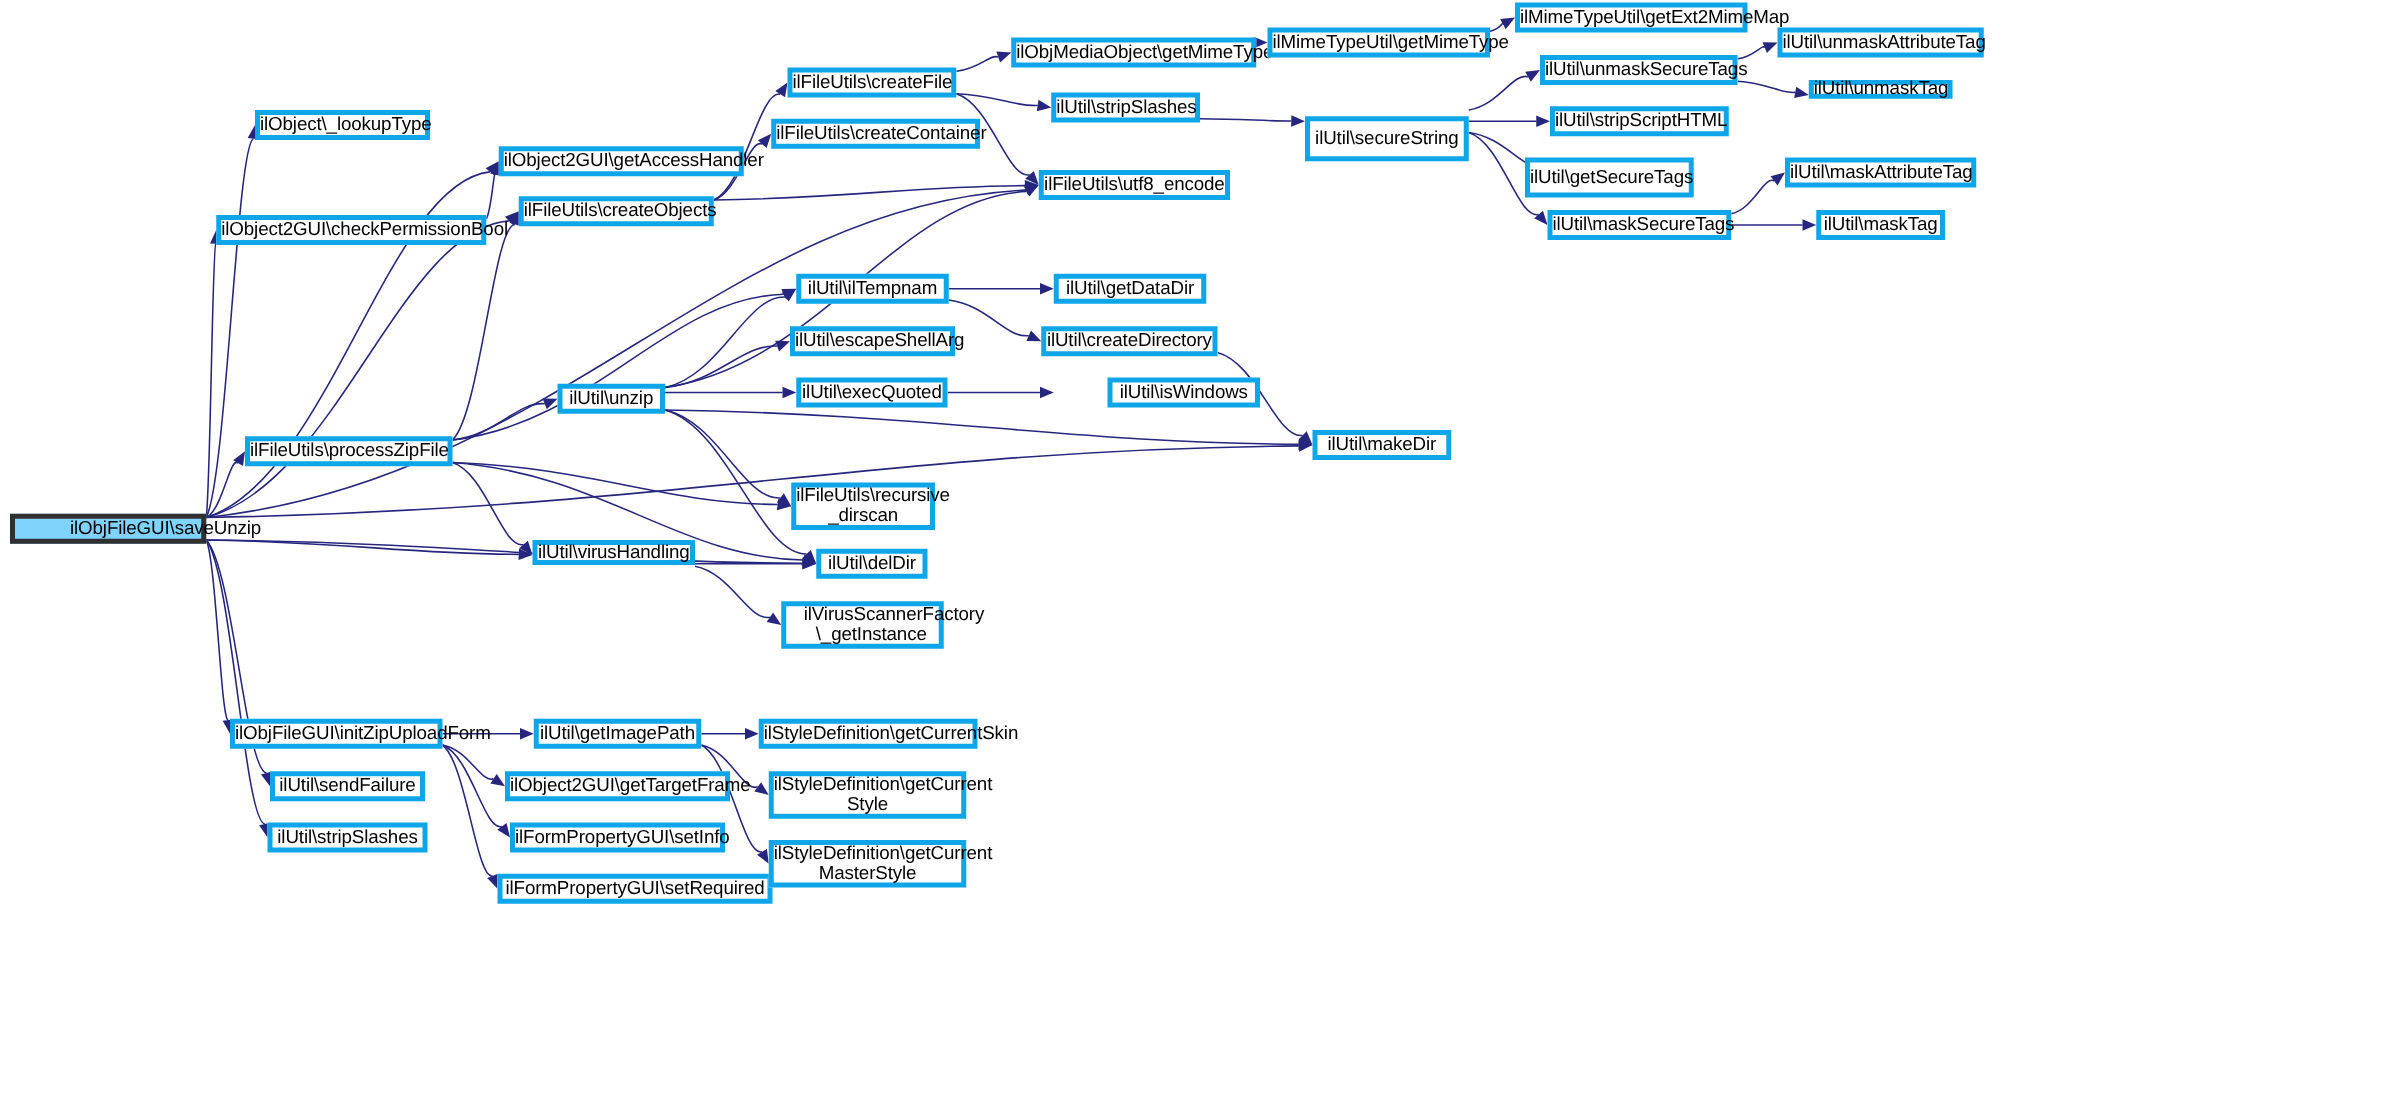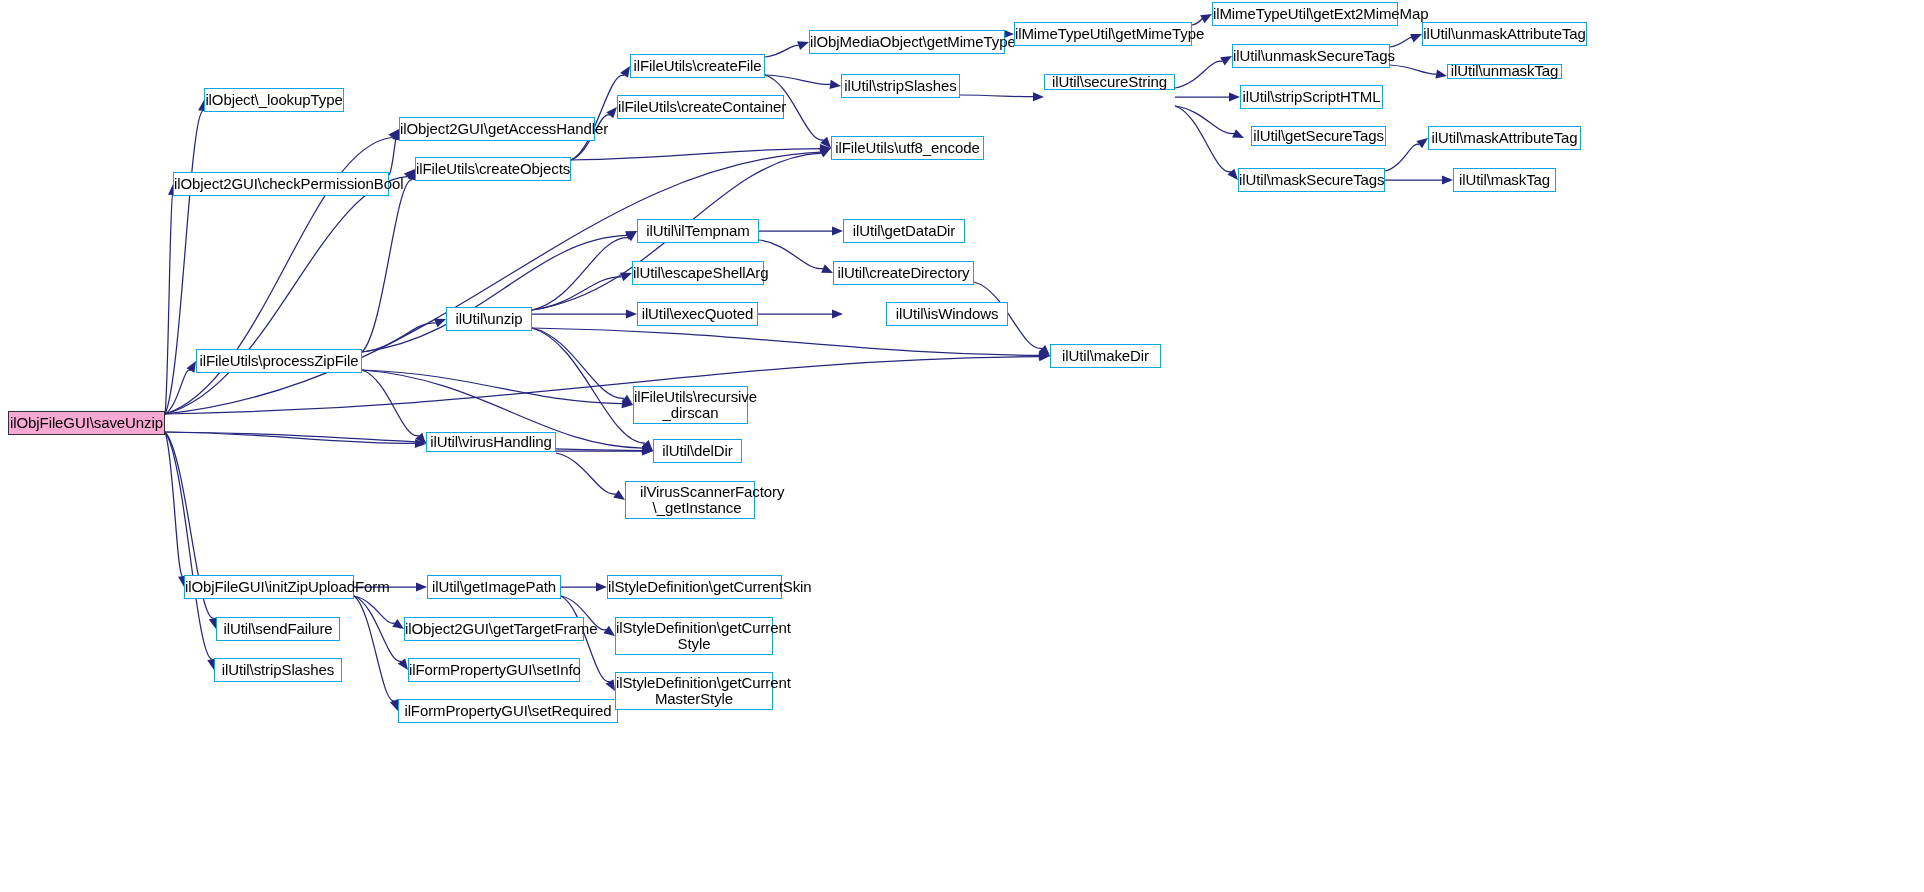--- a/index.html
+++ b/index.html
@@ -19,36 +19,37 @@
     position: absolute;
     left: 0;
     top: 0;
     width: 1924px;
     height: 892px;
     pointer-events: none;
   }
   .node {
     position: absolute;
     box-sizing: border-box;
-    border: 1px solid #0ea5e9;
+    border: 4px solid #0ea5e9;
     background: #ffffff;
     color: #000000;
     font-size: 15px;
     line-height: 1.08;
     display: flex;
     align-items: center;
     justify-content: center;
     text-align: center;
     white-space: pre-line;
     letter-spacing: -0.1px;
     z-index: 5;
   }
   .node.root {
-    background: #f9a8d4;
+    background: #7dd3fc;
     border-color: #303030;
+    padding-left: 44px;
   }
   .node .lbl {
     display: block;
     width: 100%;
     padding: 0 3px;
   }
 </style>
 </head>
 <body>
 
@@ -172,25 +173,25 @@
     <div class="node" style="left: 173px; top: 172px; width: 216px; height: 24px;"><span class="lbl">ilObject2GUI\checkPermissionBool</span></div>
     <div class="node" style="left: 399px; top: 117px; width: 196px; height: 24px;"><span class="lbl">ilObject2GUI\getAccessHandler</span></div>
     <div class="node" style="left: 415px; top: 157px; width: 156px; height: 24px;"><span class="lbl">ilFileUtils\createObjects</span></div>
     <div class="node" style="left: 196px; top: 349px; width: 166px; height: 24px;"><span class="lbl">ilFileUtils\processZipFile</span></div>
     <div class="node" style="left: 630px; top: 54px; width: 135px; height: 24px;"><span class="lbl">ilFileUtils\createFile</span></div>
     <div class="node" style="left: 617px; top: 95px; width: 167px; height: 24px;"><span class="lbl">ilFileUtils\createContainer</span></div>
     <div class="node" style="left: 831px; top: 136px; width: 153px; height: 24px;"><span class="lbl">ilFileUtils\utf8_encode</span></div>
     <div class="node" style="left: 809px; top: 30px; width: 196px; height: 24px;"><span class="lbl">ilObjMediaObject\getMimeType</span></div>
     <div class="node" style="left: 841px; top: 74px; width: 119px; height: 24px;"><span class="lbl">ilUtil\stripSlashes</span></div>
     <div class="node" style="left: 1014px; top: 22px; width: 178px; height: 24px;"><span class="lbl">ilMimeTypeUtil\getMimeType</span></div>
-    <div class="node" style="left: 1044px; top: 74px; width: 131px; height: 16px;"><span class="lbl">ilUtil\secureString</span></div>
+    <div class="node" style="left: 1044px; top: 93px; width: 131px; height: 36px;"><span class="lbl">ilUtil\secureString</span></div>
     <div class="node" style="left: 1212px; top: 2px; width: 186px; height: 24px;"><span class="lbl">ilMimeTypeUtil\getExt2MimeMap</span></div>
     <div class="node" style="left: 1232px; top: 44px; width: 158px; height: 24px;"><span class="lbl">ilUtil\unmaskSecureTags</span></div>
     <div class="node" style="left: 1240px; top: 85px; width: 143px; height: 24px;"><span class="lbl">ilUtil\stripScriptHTML</span></div>
-    <div class="node" style="left: 1220px; top: 126px; width: 135px; height: 20px; margin-left: 31px;"><span class="lbl">ilUtil\getSecureTags</span></div>
+    <div class="node" style="left: 1220px; top: 126px; width: 135px; height: 32px;"><span class="lbl">ilUtil\getSecureTags</span></div>
     <div class="node" style="left: 1238px; top: 168px; width: 147px; height: 24px;"><span class="lbl">ilUtil\maskSecureTags</span></div>
     <div class="node" style="left: 1422px; top: 22px; width: 165px; height: 24px;"><span class="lbl">ilUtil\unmaskAttributeTag</span></div>
     <div class="node" style="left: 1447px; top: 64px; width: 115px; height: 15px;"><span class="lbl">ilUtil\unmaskTag</span></div>
     <div class="node" style="left: 1428px; top: 126px; width: 153px; height: 24px;"><span class="lbl">ilUtil\maskAttributeTag</span></div>
     <div class="node" style="left: 1453px; top: 168px; width: 103px; height: 24px;"><span class="lbl">ilUtil\maskTag</span></div>
     <div class="node" style="left: 637px; top: 219px; width: 122px; height: 24px;"><span class="lbl">ilUtil\ilTempnam</span></div>
     <div class="node" style="left: 632px; top: 261px; width: 132px; height: 24px;"><span class="lbl">ilUtil\escapeShellArg</span></div>
     <div class="node" style="left: 637px; top: 302px; width: 121px; height: 24px;"><span class="lbl">ilUtil\execQuoted</span></div>
     <div class="node" style="left: 446px; top: 307px; width: 86px; height: 24px;"><span class="lbl">ilUtil\unzip</span></div>
     <div class="node" style="left: 843px; top: 219px; width: 122px; height: 24px;"><span class="lbl">ilUtil\getDataDir</span></div>

